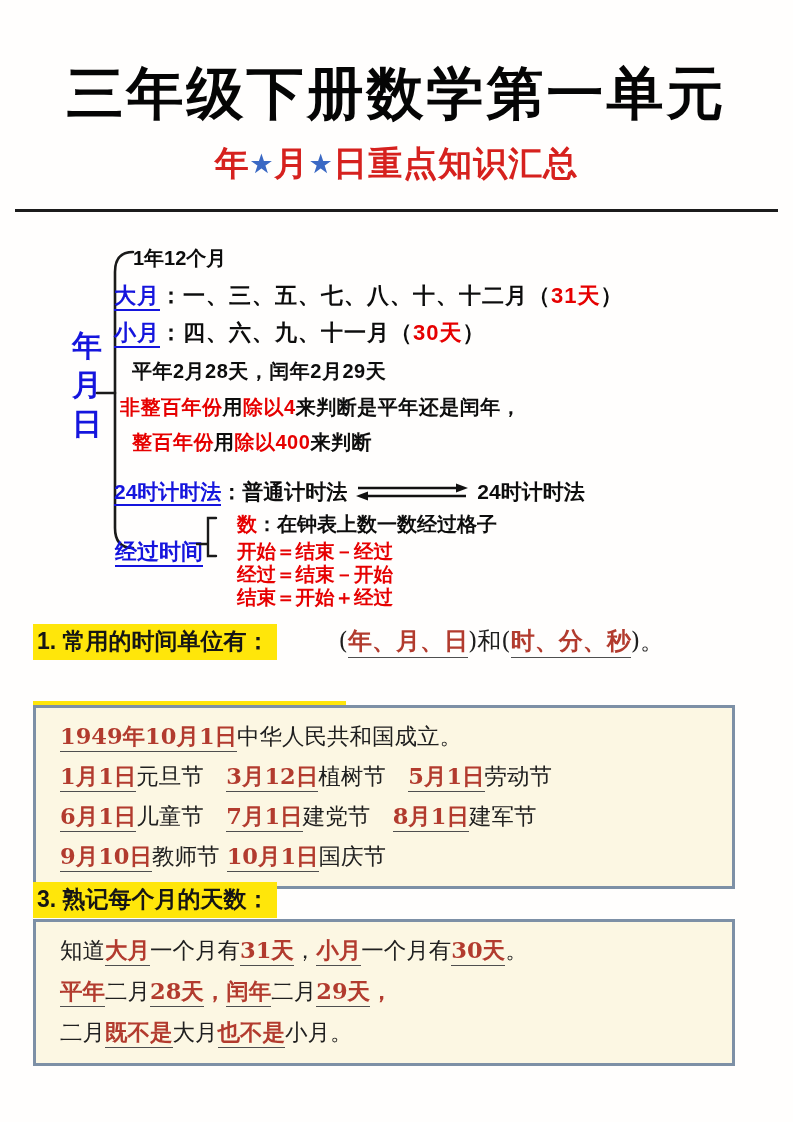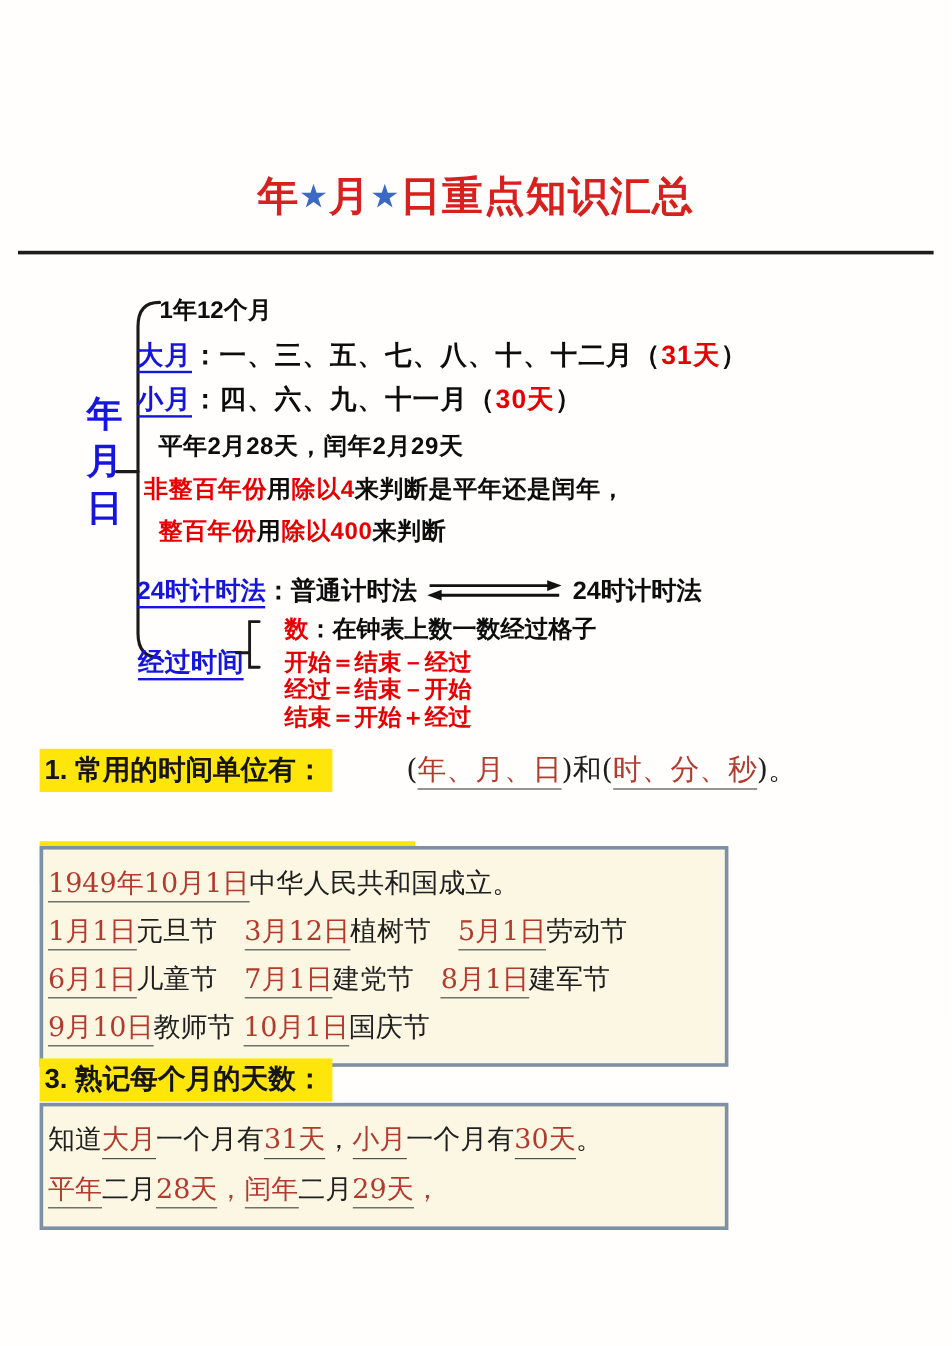--- a/index.html
+++ b/index.html
@@ -9,21 +9,21 @@
          font-size:57px;font-weight:900;letter-spacing:3px;color:#050505;}
   .subtitle{position:absolute;top:141px;left:0;right:0;text-align:center;
             font-size:34px;font-weight:800;letter-spacing:1px;}
   .rule{position:absolute;top:209px;left:15px;width:763px;border-top:3px solid #1c1c1c;}
 
   
   .c-subred{color:#d6211e;}
   .c-star{color:#3b69c4;font-size:0.70em;vertical-align:12%;padding:0 1px;}
   .c-red{color:#e60000;}
   .c-blue{color:#1515dd;}
-  .c-brick{color:#b23b2e;}
+  .c-brick{color:#b23b2e;font-weight:bold;}
   .u{border-bottom:2.5px solid currentColor;padding-bottom:1px;}
   .c-brick.u{border-bottom:1.6px solid #4f4f4f;padding-bottom:2px;}
 
   
   .mm-line{position:absolute;font-weight:700;color:#0d0d0d;white-space:nowrap;}
   .mm-root{position:absolute;left:69px;top:326px;width:36px;text-align:center;
            font-size:30px;line-height:39px;font-weight:800;color:#1515dd;white-space:pre-line;}
   .mm-l1{left:133px;top:245px;font-size:20px;}
   .mm-l2{left:114px;top:281px;font-size:22px;letter-spacing:1px;}
   .mm-l3{left:114px;top:318px;font-size:22px;letter-spacing:1px;}
@@ -37,32 +37,33 @@
   .mm-f2{left:237px;top:561px;font-size:19.5px;}
   .mm-f3{left:237px;top:584px;font-size:19.5px;}
   .brace{position:absolute;}
   .eq-arrow{margin:0 9px;}
 
   
   .secrow{position:absolute;left:33px;display:flex;align-items:baseline;white-space:nowrap;}
   .s1{top:624px;gap:16px;} .s2{top:677px;margin-top:24px;} .s3{top:882px;}
   .hl{background:#ffe60a;padding:2px 7px 3px 4px;font-size:23px;font-weight:700;color:#151515;}
   .fill{margin-left:46px;font-family:"DejaVu Serif",serif;font-size:24px;color:#1e1e1e;}
-  .box{position:absolute;left:33px;width:574px;box-sizing:border-box;
-       background:#fcf7e3;border:3px solid #7d90a6;padding:8px 4px 10px;}
+  .box{position:absolute;left:33px;width:702px;box-sizing:border-box;
+       background:#fcf7e3;border:3px solid #7d90a6;padding:8px 24px 10px;}
   .box1{top:705px;} .box2{top:919px;}
   .box-line{font-family:"DejaVu Serif",serif;font-size:22.5px;color:#202020;white-space:nowrap;}
   .box1 .box-line{line-height:40px;}
   .box2 .box-line{line-height:41px;}
 </style>
 </head>
 <body>
 
 <div class="page">
 
+  <h1 class="title">三年级下册数学第一单元</h1>
   <div class="subtitle"><span class="c-subred">年</span><span class="c-star">★</span><span class="c-subred">月</span><span class="c-star">★</span><span class="c-subred">日重点知识汇总</span></div>
   <div class="rule"></div>
 
   <div>
     <div class="mm-root">年
 月
 日</div>
 
     <svg class="brace" style="left:88px;top:240px;" width="60" height="330" viewBox="0 0 60 330">
       <path d="M 45 12 Q 27 12 27 32 L 27 288 Q 27 308 45 308" fill="none" stroke="#1a1a1a" stroke-width="2.6" stroke-linecap="round"></path>
@@ -115,15 +116,16 @@
     <div class="box-line"><span class="c-brick u">9月10日</span><span>教师节</span><span>  </span><span class="c-brick u">10月1日</span><span>国庆节</span></div>
   </div>
 
   <div class="secrow s3">
     <span class="hl">3. 熟记每个月的天数：</span>
   </div>
 
   <div class="box box2">
     <div class="box-line"><span>知道</span><span class="c-brick u">大月</span><span>一个月有</span><span class="c-brick u">31天</span><span>，</span><span class="c-brick u">小月</span><span>一个月有</span><span class="c-brick u">30天</span><span>。</span></div>
     <div class="box-line"><span class="c-brick u">平年</span><span>二月</span><span class="c-brick u">28天</span><span class="c-brick">，</span><span class="c-brick u">闰年</span><span>二月</span><span class="c-brick u">29天</span><span class="c-brick">，</span></div>
+    <div class="box-line"><span>二月</span><span class="c-brick u">既不是</span><span>大月</span><span class="c-brick u">也不是</span><span>小月</span><span>。</span></div>
   </div>
 
 </div>
 
 </body></html>

